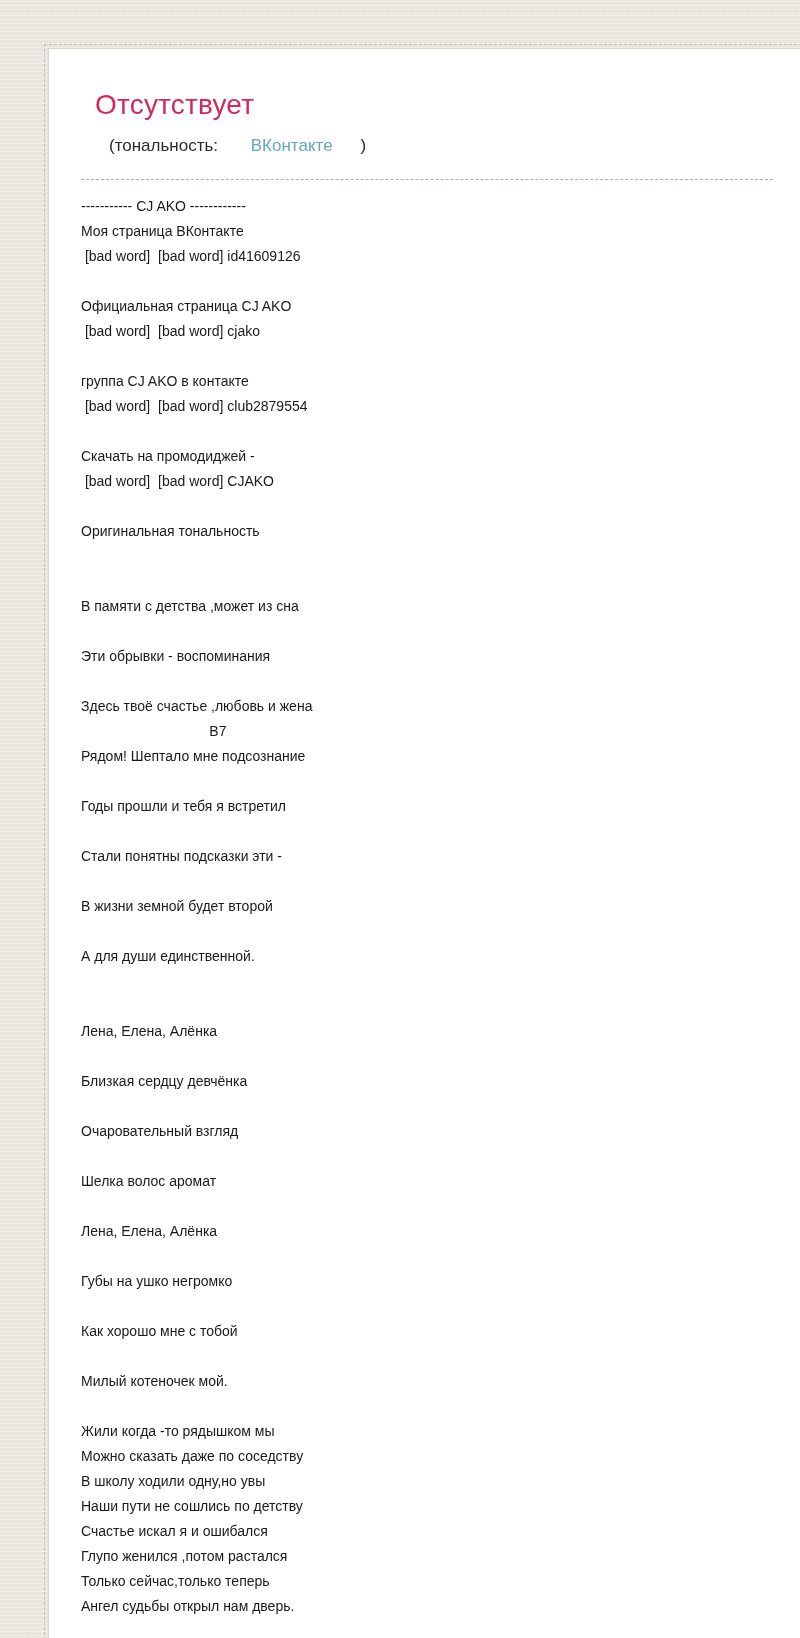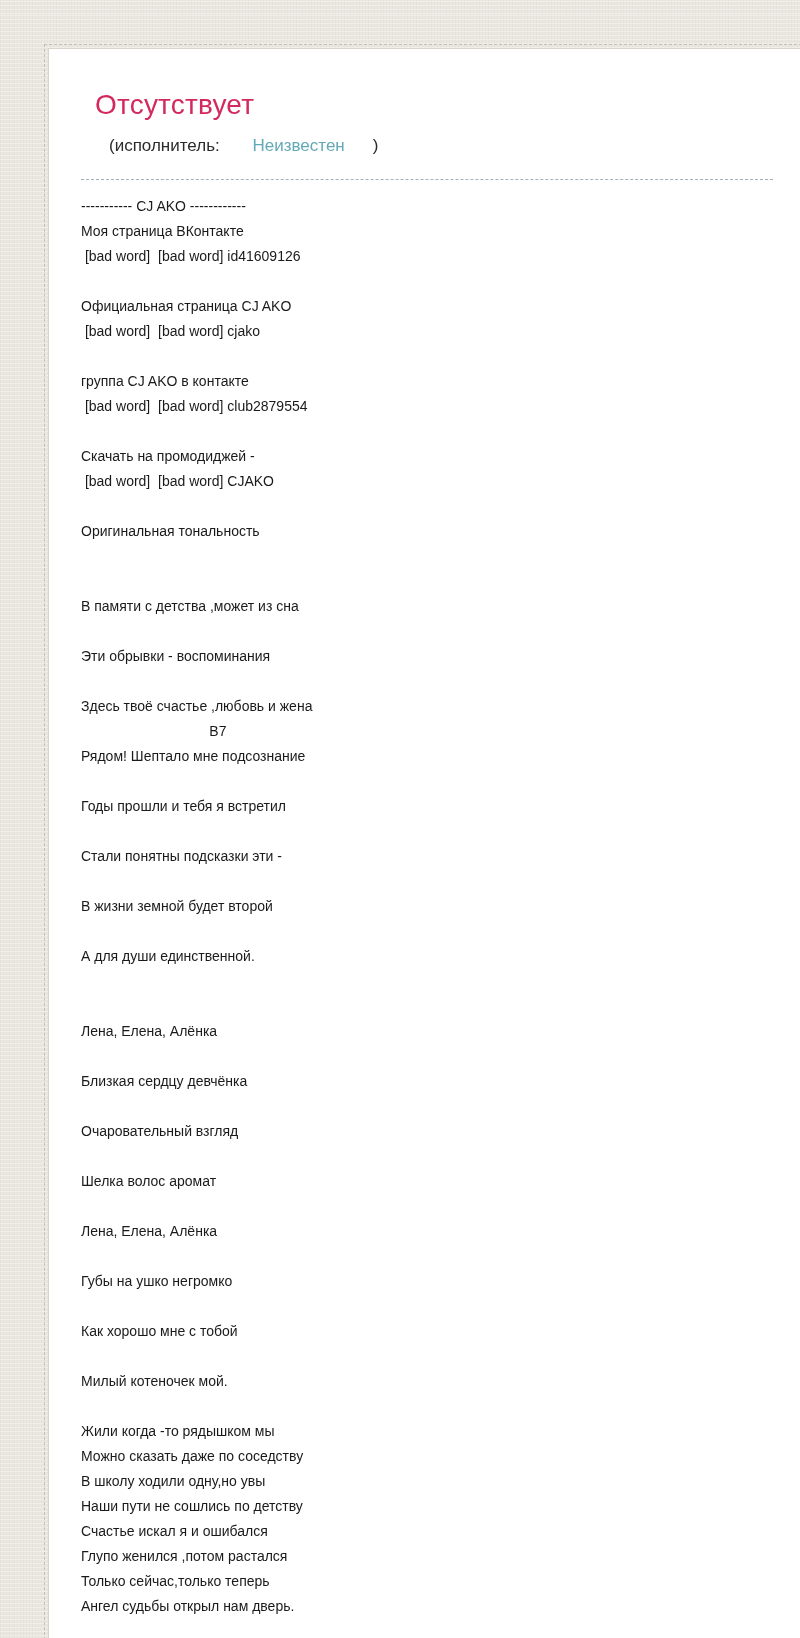--- a/index.html
+++ b/index.html
@@ -68,21 +68,21 @@
   }
 </style>
 </head>
 <body>
 
 <div class="page-frame"></div>
 
 <div class="card">
   <div class="header">
     <h1 class="song-title">Отсутствует</h1>
-    <div class="artist-line"><span>(исполнитель:</span> <a class="artist-link">Неизвестен</a><span>)</span></div>
+    <div class="artist-line"><span>(тональность:</span> <a class="artist-link">ВКонтакте</a><span>)</span></div>
   </div>
   <pre class="lyrics">----------- CJ AKO ------------
 Моя страница ВКонтакте
  [bad word]  [bad word] id41609126
 
 Официальная страница CJ AKO
  [bad word]  [bad word] cjako
 
 группа CJ AKO в контакте
  [bad word]  [bad word] club2879554

